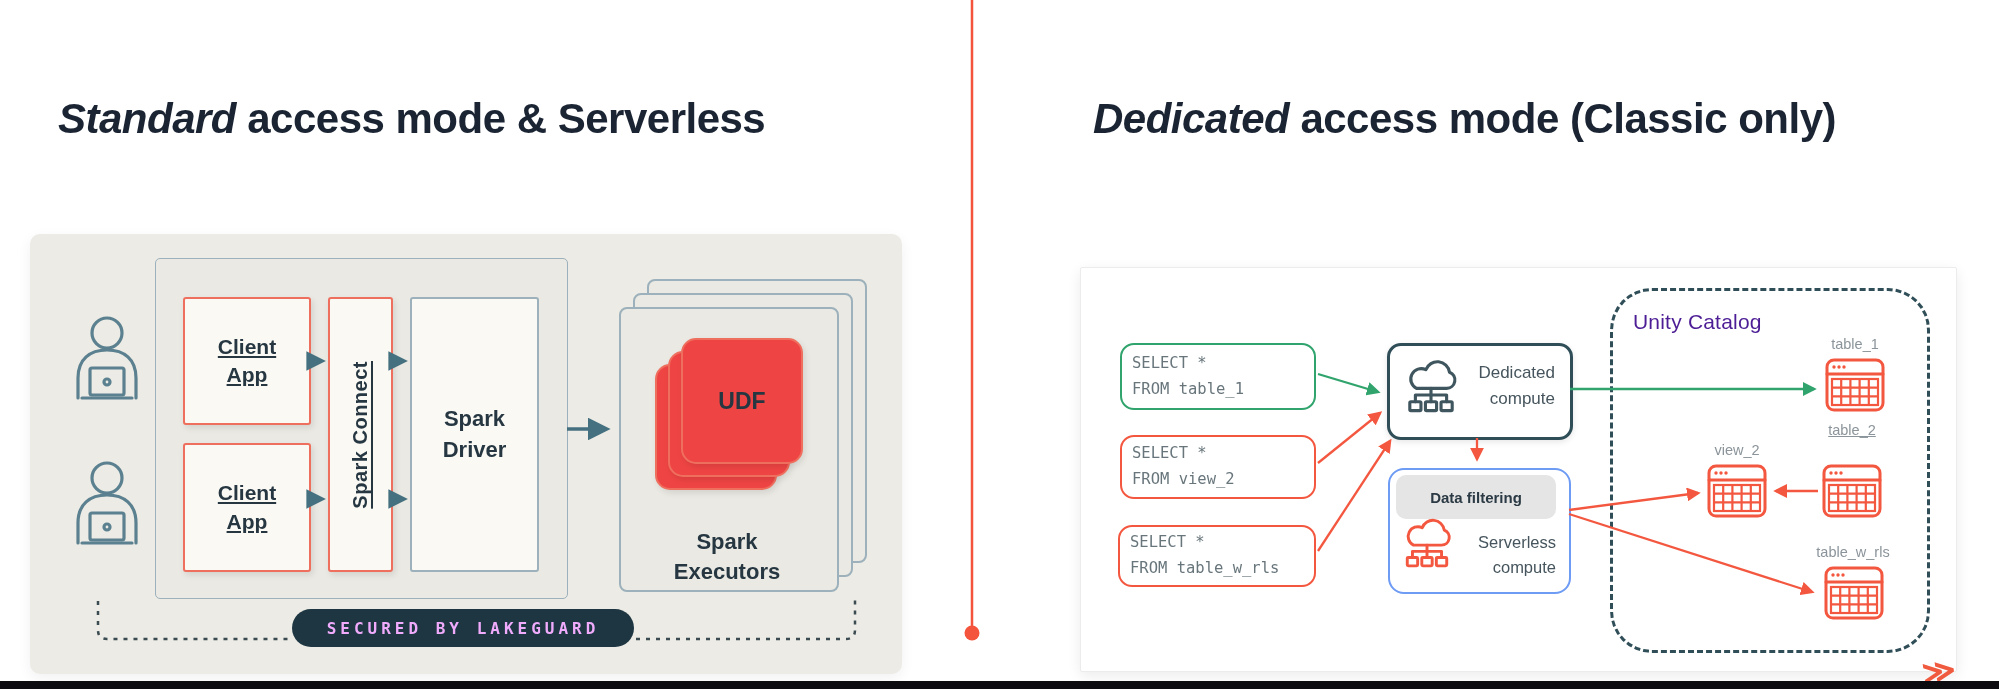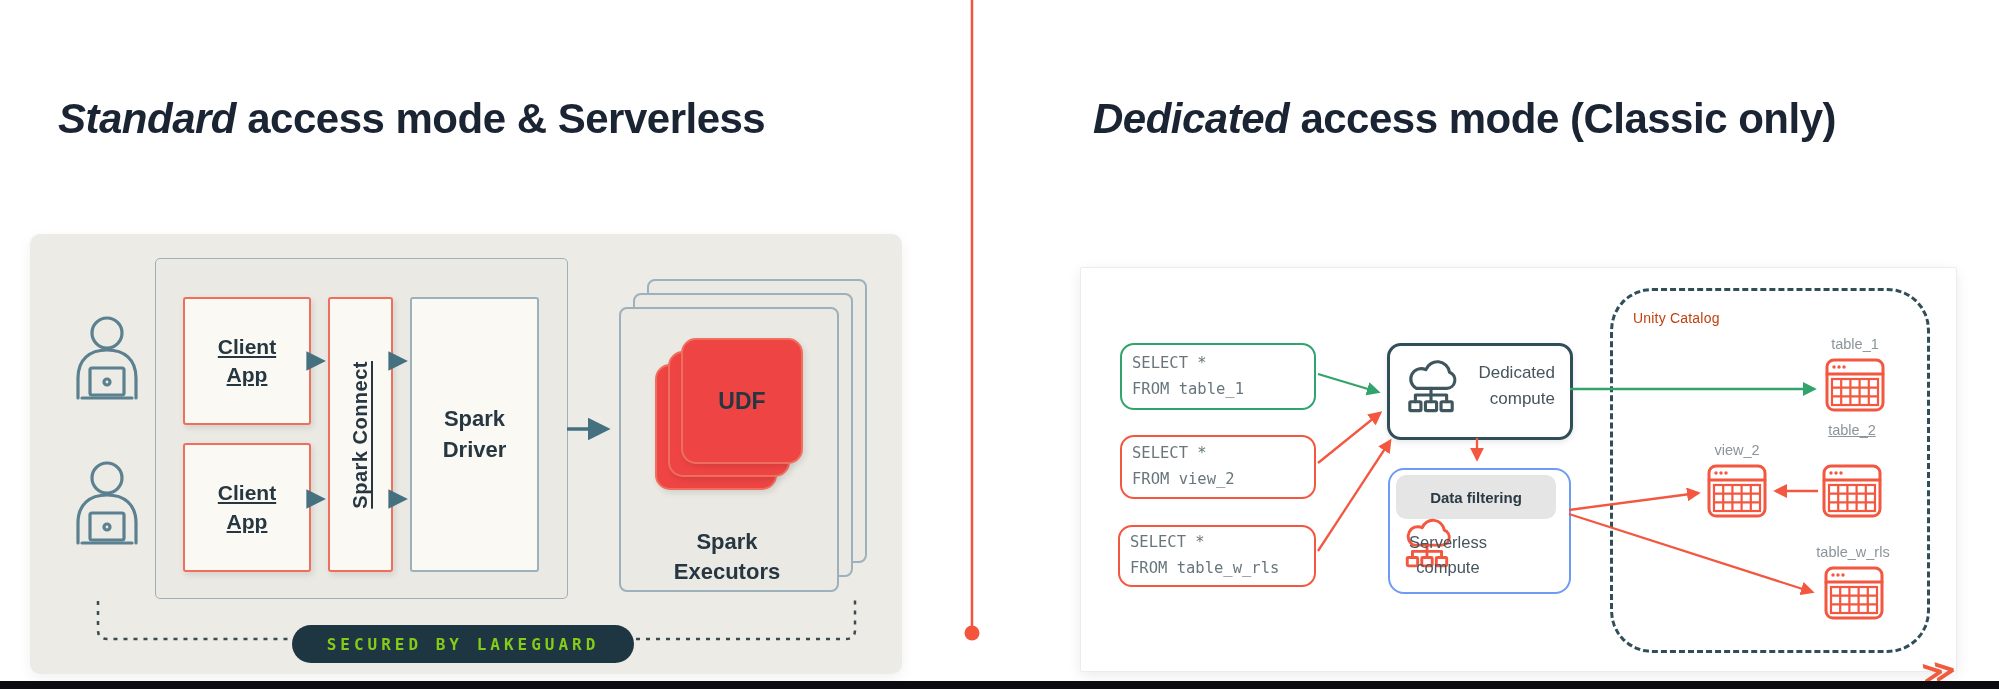--- a/index.html
+++ b/index.html
@@ -27,43 +27,43 @@
   .sdriver{left:410px;top:297px;width:125px;height:271px;background:#faf9f4;border:2px solid #9cb1bb;border-radius:3px;
            display:flex;align-items:center;justify-content:center;font-weight:bold;font-size:22px;color:#263742;text-align:center;line-height:1.4;}
   .exec-layer{width:216px;height:280px;background:#eae9e3;border:2px solid #9cb1bb;border-radius:8px;}
   .exec3{left:647px;top:279px;} .exec2{left:633px;top:293px;} .exec1{left:619px;top:307px;height:281px;}
   .udf-card{width:118px;height:122px;background:#ef4444;border:2.5px solid #ef6f5e;border-radius:15px;
             box-shadow:2px 3px 6px rgba(0,0,0,0.10);}
   .udf3{left:655px;top:364px;} .udf2{left:668px;top:351px;}
   .udf1{left:681px;top:338px;display:flex;align-items:center;justify-content:center;
         font-weight:bold;font-size:23px;color:#263742;}
   .exec-label{left:620px;top:527px;width:214px;text-align:center;font-weight:bold;font-size:22px;color:#263742;line-height:1.35;}
-  .pill{left:292px;top:625px;width:342px;height:38px;background:#1d3642;border-radius:19px;z-index:4;
+  .pill{left:292px;top:609px;width:342px;height:38px;background:#1d3642;border-radius:19px;z-index:4;
         display:flex;align-items:center;justify-content:center;
         font-family:"DejaVu Sans Mono","Liberation Mono",monospace;font-weight:bold;font-size:16px;
-        letter-spacing:4px;color:#84cc16;}
+        letter-spacing:4px;color:#f0abfc;}
 
   
   .white-panel{left:1080px;top:267px;width:875px;height:403px;background:#ffffff;border:1px solid #ececec;
                border-radius:2px;box-shadow:0 4px 14px rgba(0,0,0,0.08);}
   .query{position:absolute;border-radius:14px;background:#fff;
          font-family:"DejaVu Sans Mono","Liberation Mono",monospace;font-size:15.5px;color:#68767c;
          line-height:1.65;display:flex;align-items:center;padding-left:10px;box-sizing:border-box;}
   .q1{left:1120px;top:343px;width:196px;height:67px;border:2.5px solid #30a46c;}
   .q2{left:1120px;top:435px;width:196px;height:64px;border:2.5px solid #f4573f;}
   .q3{left:1118px;top:525px;width:198px;height:62px;border:2.5px solid #f4573f;}
   .dedicated{left:1387px;top:343px;width:180px;height:91px;background:#fff;border:3px solid #2f4e58;border-radius:14px;
              box-shadow:0 2px 6px rgba(0,0,0,0.10);z-index:2;}
   .ded-text{left:1455px;top:360px;width:100px;text-align:right;font-size:17px;color:#46555d;line-height:1.5;z-index:3;}
   .serverless{left:1388px;top:468px;width:179px;height:122px;background:#fff;border:2.5px solid #6e9bf4;border-radius:16px;z-index:2;}
   .chip{left:1396px;top:475px;width:160px;height:44px;background:#e5e5e5;border-radius:10px;z-index:3;
         display:flex;align-items:center;justify-content:center;font-size:15px;font-weight:bold;color:#2b3a44;}
-  .srv-text{left:1396px;top:530px;width:104px;text-align:center;font-size:16.5px;color:#46555d;line-height:1.5;z-index:3;}
+  .srv-text{left:1452px;top:530px;width:104px;text-align:right;font-size:16.5px;color:#46555d;line-height:1.5;z-index:3;}
   .unity{left:1610px;top:288px;width:320px;height:365px;border:3px dashed #2f4e58;border-radius:42px;box-sizing:border-box;}
-  .unity-label{left:1633px;top:310px;font-size:14px;color:#c2410c;letter-spacing:0.2px;}
+  .unity-label{left:1633px;top:310px;font-size:21px;color:#4c1d95;letter-spacing:0.2px;}
   .tbl-label{position:absolute;font-size:14.5px;color:#8b949a;text-align:center;width:120px;}
   .icon-wrap{position:absolute;line-height:0;}
   .chevron{left:1922px;top:652px;font-size:32px;font-weight:bold;color:#f05a3f;transform:rotate(-8deg);z-index:6;}
 
   .footer-bar{left:0;top:681px;width:1999px;height:8px;background:#0b0b10;z-index:7;}
   #overlay{position:absolute;left:0;top:0;z-index:3;pointer-events:none;}
 </style>
 </head>
 <body>
 

